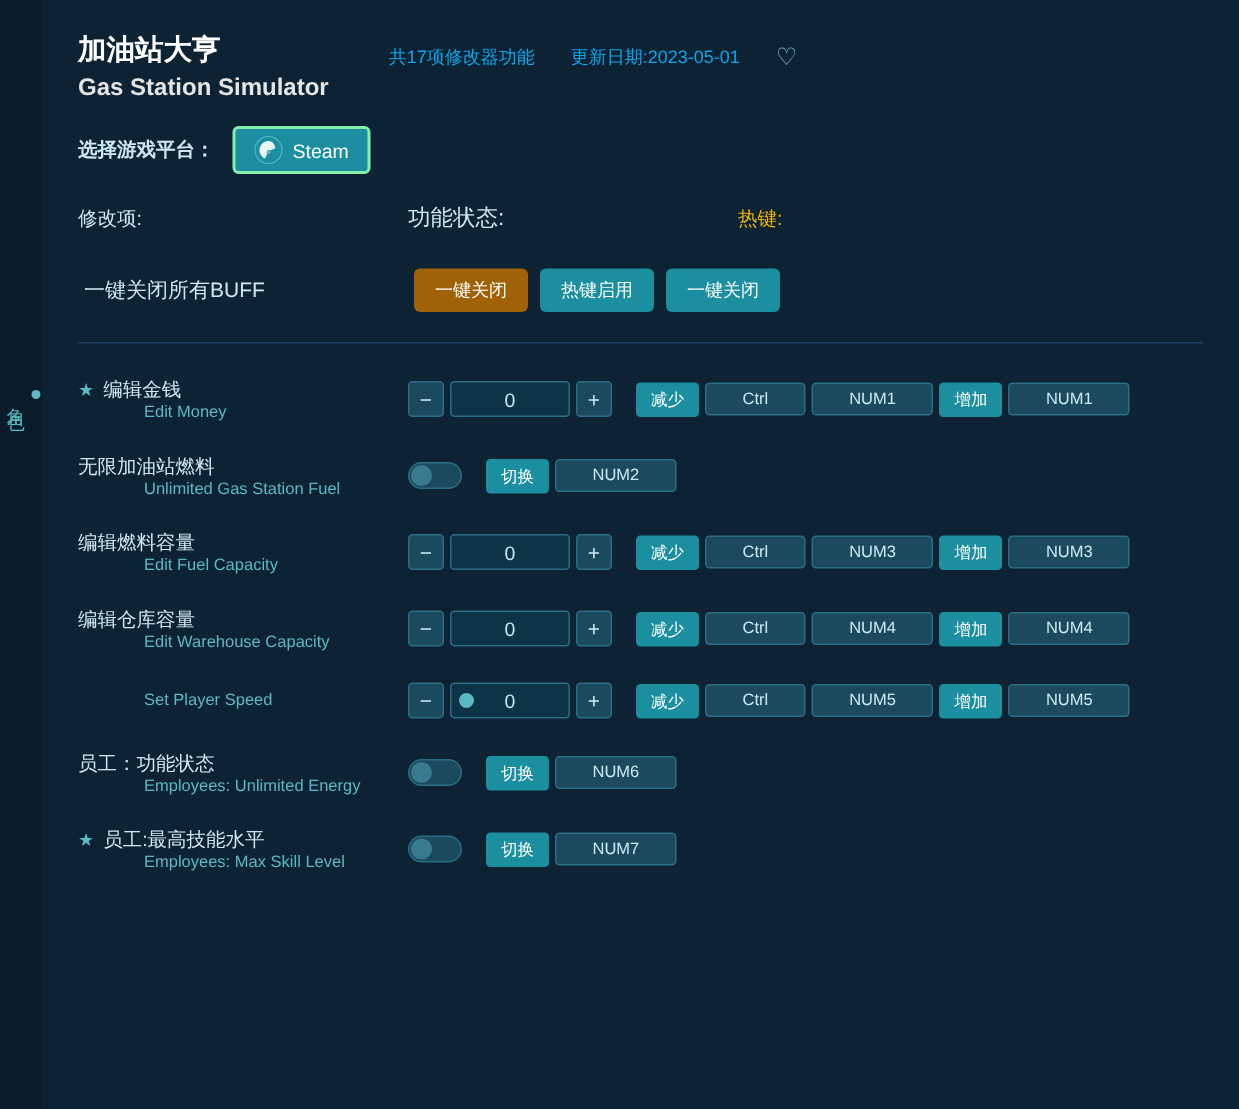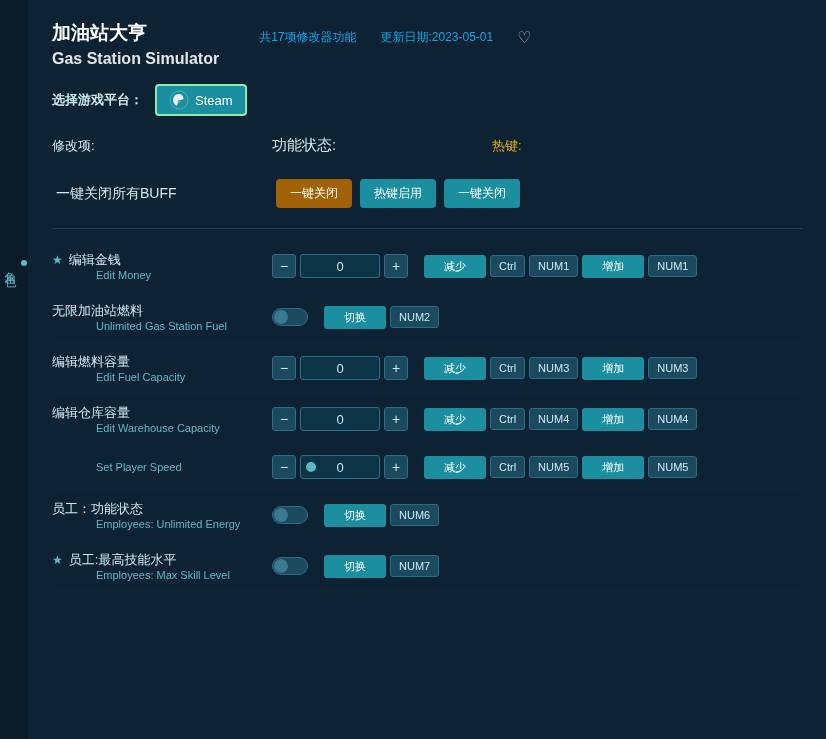--- a/index.html
+++ b/index.html
@@ -278,32 +278,32 @@
       align-items: center;
       gap: 4px;
       margin-left: 16px;
     }
     .hk-btn {
       background: #1b4a5e;
       border: 1px solid #2a6d85;
       border-radius: 3px;
       color: #cce8f0;
       font-size: 11px;
-      padding: 4px 8px;
+      padding: 4px 24px;
       cursor: pointer;
       font-family: 'Microsoft YaHei', Arial, sans-serif;
       white-space: nowrap;
     }
     .hk-btn-teal {
       background: #1b8fa0;
       border: none;
       border-radius: 3px;
       color: white;
       font-size: 11px;
-      padding: 4px 20px;
+      padding: 4px 10px;
       cursor: pointer;
       font-family: 'Microsoft YaHei', Arial, sans-serif;
       white-space: nowrap;
     }
   </style>
 </head>
 <body>
 
 <div class="main-container">
 

